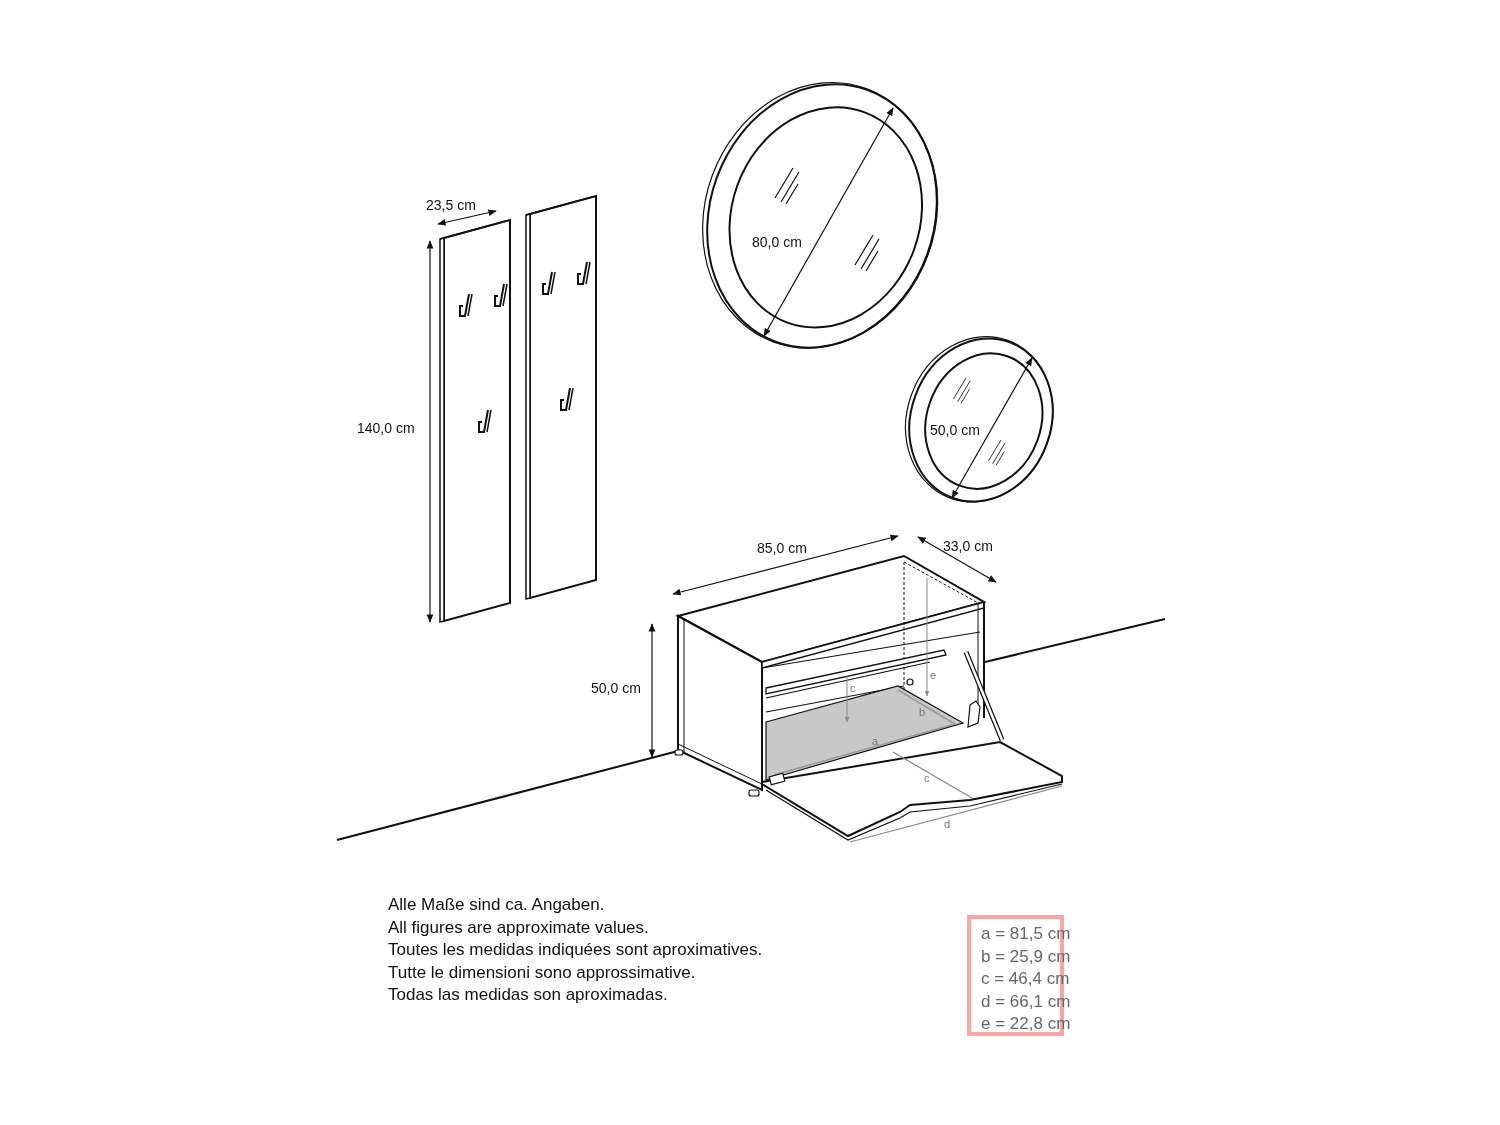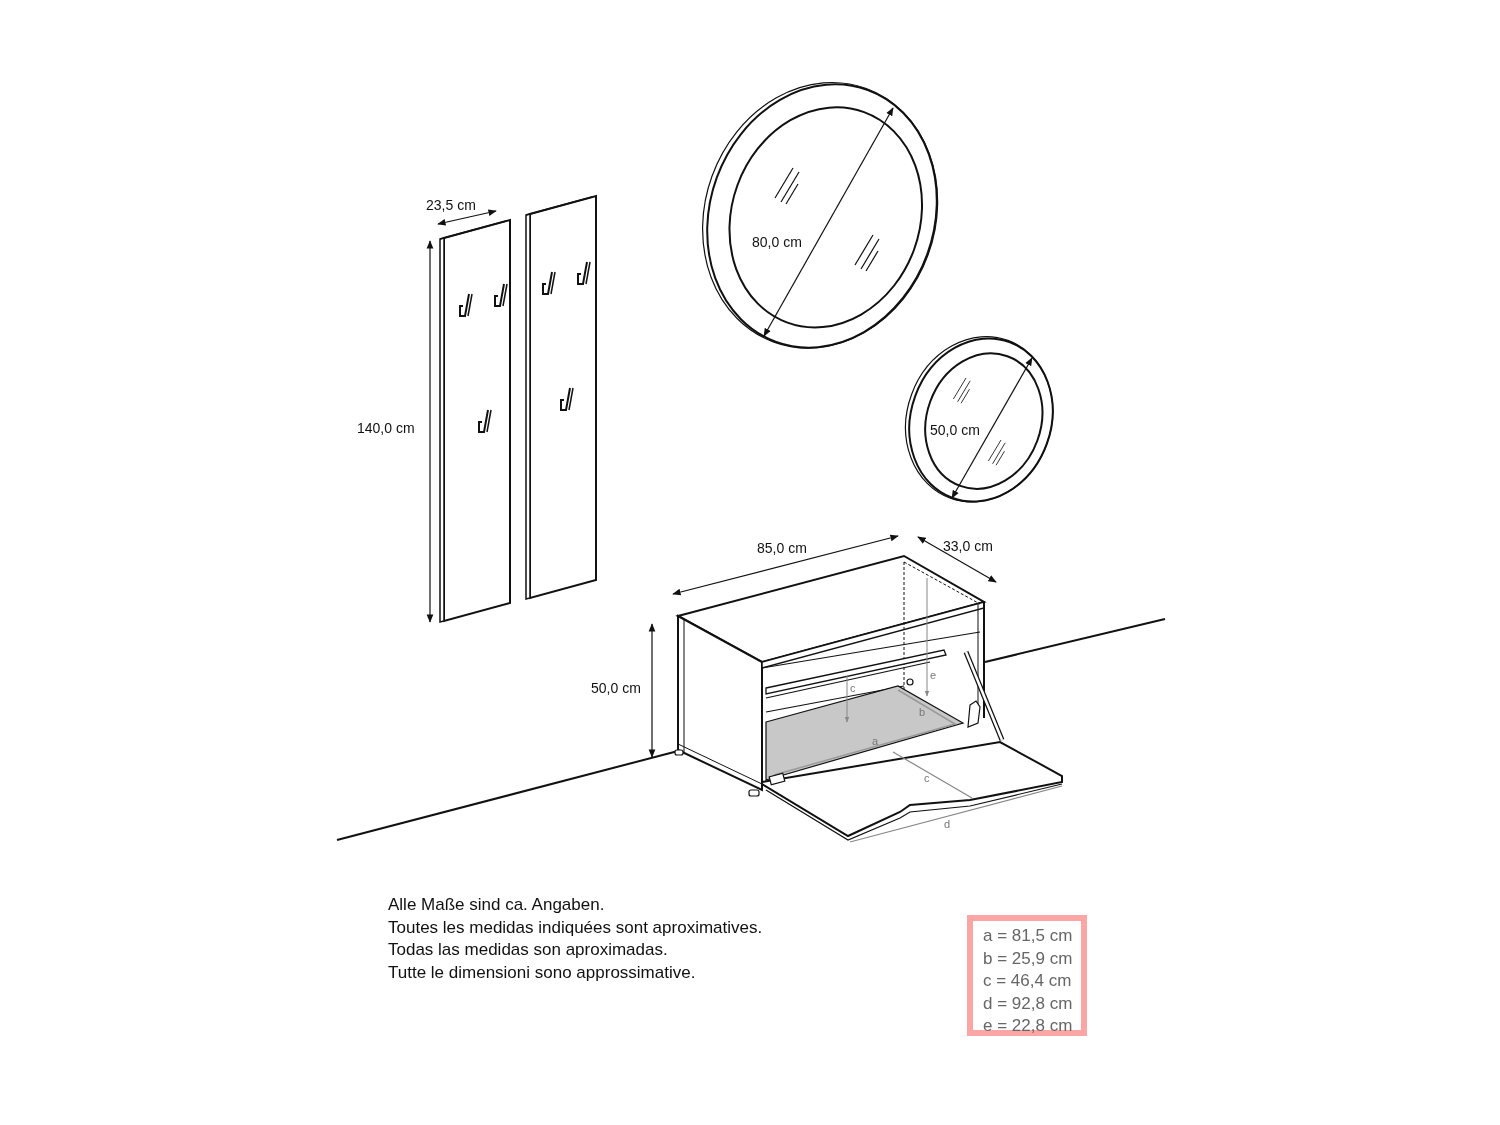--- a/index.html
+++ b/index.html
@@ -3,22 +3,22 @@
 <meta charset="utf-8">
 <style>
   html, body { margin: 0; padding: 0; background: #ffffff; }
   body { width: 1500px; height: 1125px; position: relative; overflow: hidden;
          font-family: "Liberation Sans", sans-serif; color: #111; }
   #stage { position: absolute; left: 0; top: 0; width: 1500px; height: 1125px; }
   .dim { font-family: "Liberation Sans", sans-serif; font-size: 14px; fill: #111; }
   .lbl { font-family: "Liberation Sans", sans-serif; font-size: 11px; fill: #777; }
   .notes { position: absolute; left: 388px; top: 894px; font-size: 17px; line-height: 22.6px; color: #111; }
   .notes div { white-space: nowrap; }
-  .legend { position: absolute; left: 967px; top: 915px; width: 120px; height: 121px;
-            border: 6px solid #fca5a5; box-sizing: border-box; padding: 4px 0 0 10px;
+  .legend { position: absolute; left: 967px; top: 915px; width: 97px; height: 121px;
+            border: 4px solid #fca5a5; box-sizing: border-box; padding: 4px 0 0 10px;
             font-size: 17px; line-height: 22.6px; color: #666; }
   .legend div { white-space: nowrap; }
 </style>
 </head>
 <body>
 
 <svg id="stage" xmlns="http://www.w3.org/2000/svg" width="1500" height="1125" viewBox="0 0 1500 1125">
   <defs>
     <marker id="arr" viewBox="0 0 10 10" refX="9" refY="5" markerWidth="7" markerHeight="7" orient="auto-start-reverse">
       <path d="M0,1 L10,5 L0,9 z" fill="#111"></path>
@@ -172,24 +172,25 @@
     <text class="dim" x="943" y="551">33,0 cm</text>
   </g>
   <g>
     <line x1="652" y1="624" x2="652" y2="757" stroke="#111" stroke-width="1.2" marker-start="url(#arr)" marker-end="url(#arr)"></line>
     <text class="dim" x="591" y="693">50,0 cm</text>
   </g>
 </svg>
 
 <div class="notes">
   <div>Alle Maße sind ca. Angaben.</div>
+  <div>All figures are approximate values.</div>
   <div>Toutes les medidas indiquées sont aproximatives.</div>
+  <div>Tutte le dimensioni sono approssimative.</div>
   <div>Todas las medidas son aproximadas.</div>
-  <div>Tutte le dimensioni sono approssimative.</div>
 </div>
 
 <div class="legend">
   <div>a = 81,5 cm</div>
   <div>b = 25,9 cm</div>
   <div>c = 46,4 cm</div>
-  <div>d = 92,8 cm</div>
+  <div>d = 66,1 cm</div>
   <div>e = 22,8 cm</div>
 </div>
 
 </body></html>

